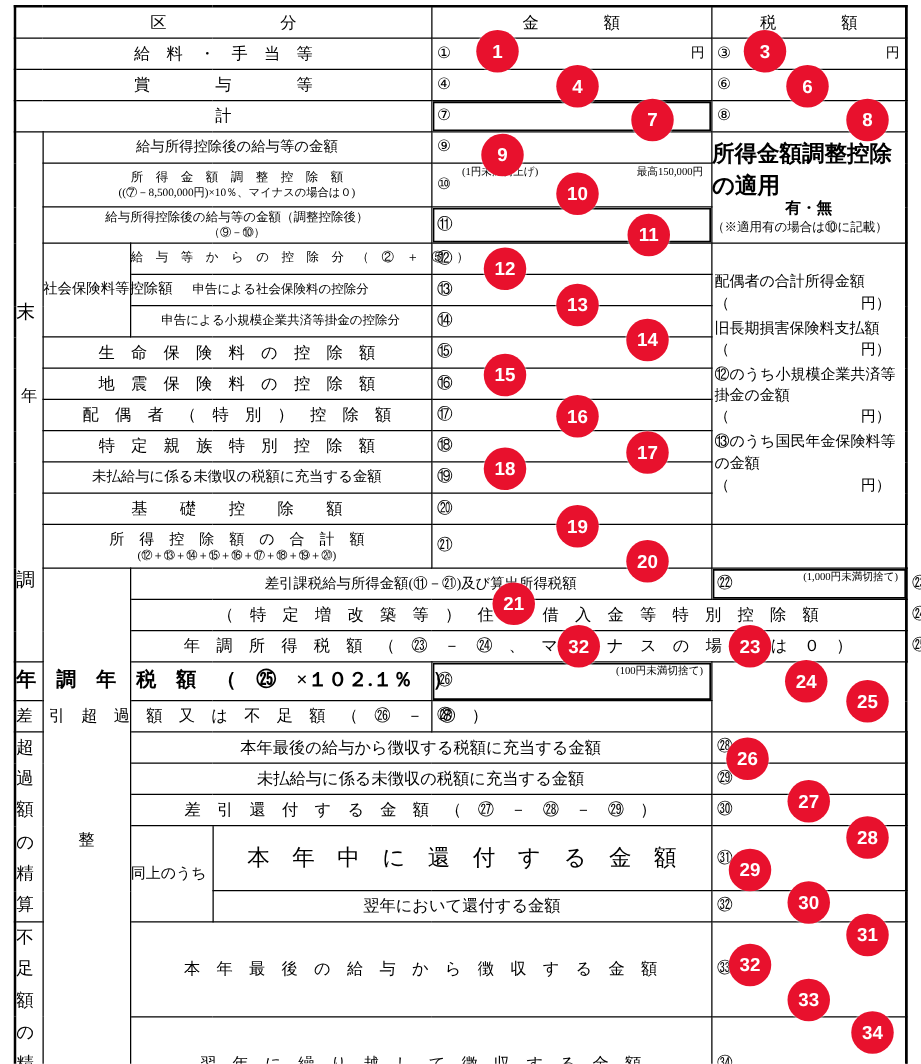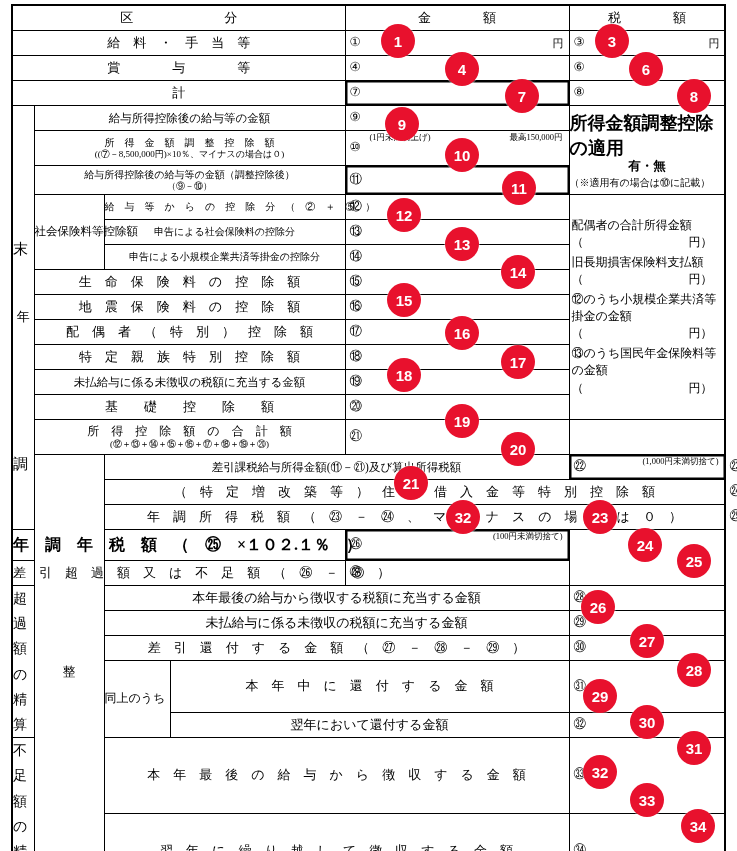--- a/index.html
+++ b/index.html
@@ -379,21 +379,21 @@
     <td class="ttl" colspan="3" style="font-size:13px">差　引　還　付　す　る　金　額　（　㉗　－　㉘　－　㉙　）</td>
     <td class="tax">
       <span class="circ">㉚</span>
     </td>
   </tr>
 
   <tr>
     <td class="ttl center" rowspan="2" style="font-size:12px;line-height:1.6">
       <div>同上のうち</div>
     </td>
-    <td class="ttl" colspan="2" style="font-size:13px">本　年　中　に　還　付　す　る　金　額</td>
+    <td class="ttl" colspan="2" style="font-size:18px">本　年　中　に　還　付　す　る　金　額</td>
     <td class="tax">
       <span class="circ">㉛</span>
     </td>
   </tr>
 
   <tr>
     <td class="ttl" colspan="2" style="font-size:13px">翌年において還付する金額</td>
     <td class="tax">
       <span class="circ">㉜</span>
     </td>

